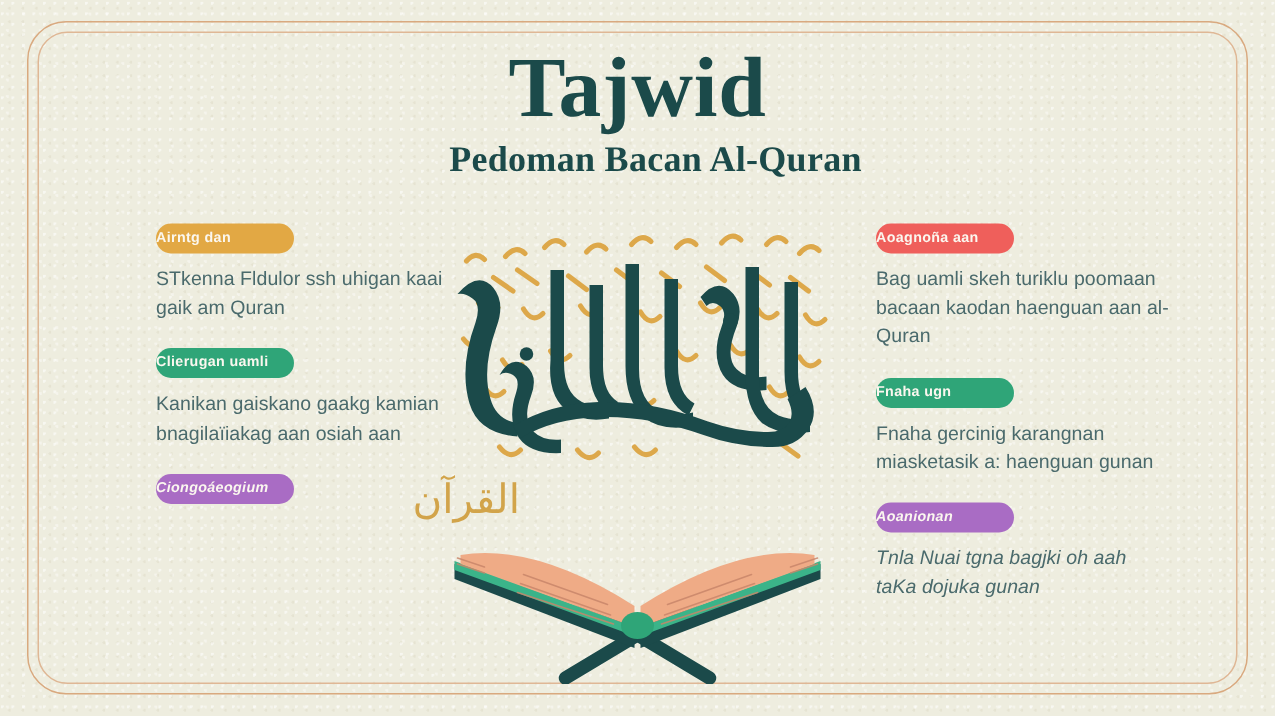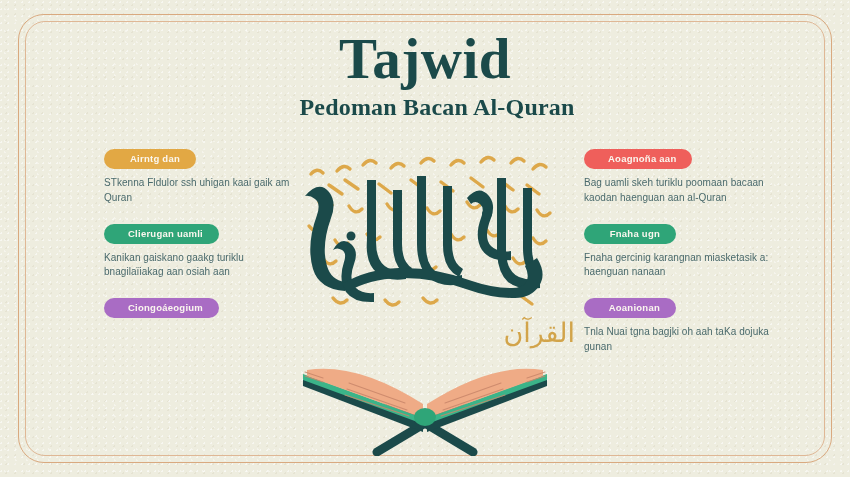--- a/index.html
+++ b/index.html
@@ -71,43 +71,42 @@
   
   .col {
     position: absolute;
     top: 148px;
     width: 196px;
   }
   .col-left  { left: 104px; }
   .col-right { left: 584px; }
 
   .block { margin-bottom: 17px; }
-  .block:last-child { margin-bottom: 0; }
+  .block:last-child { margin-bottom: 0; font-style: italic; }
 
   .pill {
     display: inline-block;
     border-radius: 999px;
-    padding: 4px 16px 5px 24px;
+    padding: 4px 16px 5px 0;
     font-size: 9.5px;
     font-weight: bold;
     color: #fbf7ef;
     letter-spacing: 0.25px;
     white-space: nowrap;
     min-width: 92px;
     box-sizing: border-box;
-    text-align: right;
   }
   .pill-amber  { background: #e2a844; }
   .pill-green  { background: #2fa578; }
   .pill-purple { background: #a96cc4; }
   .pill-coral  { background: #ef5f5b; }
 
   .body-text {
     margin: 7px 0 0 0;
-    font-size: 10px;
+    font-size: 13px;
     line-height: 1.48;
     color: #4a6a6c;
     letter-spacing: 0.05px;
   }
 
   
   .center-art {
     position: absolute;
     left: 275px;
     top: 138px;
@@ -118,21 +117,21 @@
     position: absolute;
     left: 0; top: 0;
     width: 300px;
     height: 180px;
   }
   .small-calligraphy {
     position: absolute;
     left: 0;
     top: 182px;
     width: 300px;
-    text-align: right;
+    text-align: left;
     font-size: 27px;
     color: #d2a44a;
     line-height: 1;
     direction: rtl;
   }
   .book-art {
     position: absolute;
     left: 22px;
     top: 218px;
     width: 256px;
@@ -154,39 +153,39 @@
 
   <div class="col col-left">
 
     <div class="block">
       <span class="pill pill-amber">Airntg dan</span>
       <p class="body-text">STkenna Fldulor ssh uhigan kaai gaik am Quran</p>
     </div>
 
     <div class="block">
       <span class="pill pill-green">Clierugan uamli</span>
-      <p class="body-text">Kanikan gaiskano gaakg turiklu bnagilaïiakag aan osiah aan</p>
+      <p class="body-text">Kanikan gaiskano gaakg kamian bnagilaïiakag aan osiah aan</p>
     </div>
 
     <div class="block">
       <span class="pill pill-purple">Ciongoáeogium</span>
     </div>
 
   </div>
 
   <div class="col col-right">
 
     <div class="block">
       <span class="pill pill-coral">Aoagnoña aan</span>
       <p class="body-text">Bag uamli skeh turiklu poomaan bacaan kaodan haenguan aan al-Quran</p>
     </div>
 
     <div class="block">
       <span class="pill pill-green">Fnaha ugn</span>
-      <p class="body-text">Fnaha gercinig karangnan miasketasik a: haenguan nanaan</p>
+      <p class="body-text">Fnaha gercinig karangnan miasketasik a: haenguan gunan</p>
     </div>
 
     <div class="block">
       <span class="pill pill-purple">Aoanionan</span>
       <p class="body-text">Tnla Nuai tgna bagjki oh aah taKa dojuka gunan</p>
     </div>
 
   </div>
 
   <div class="center-art">

